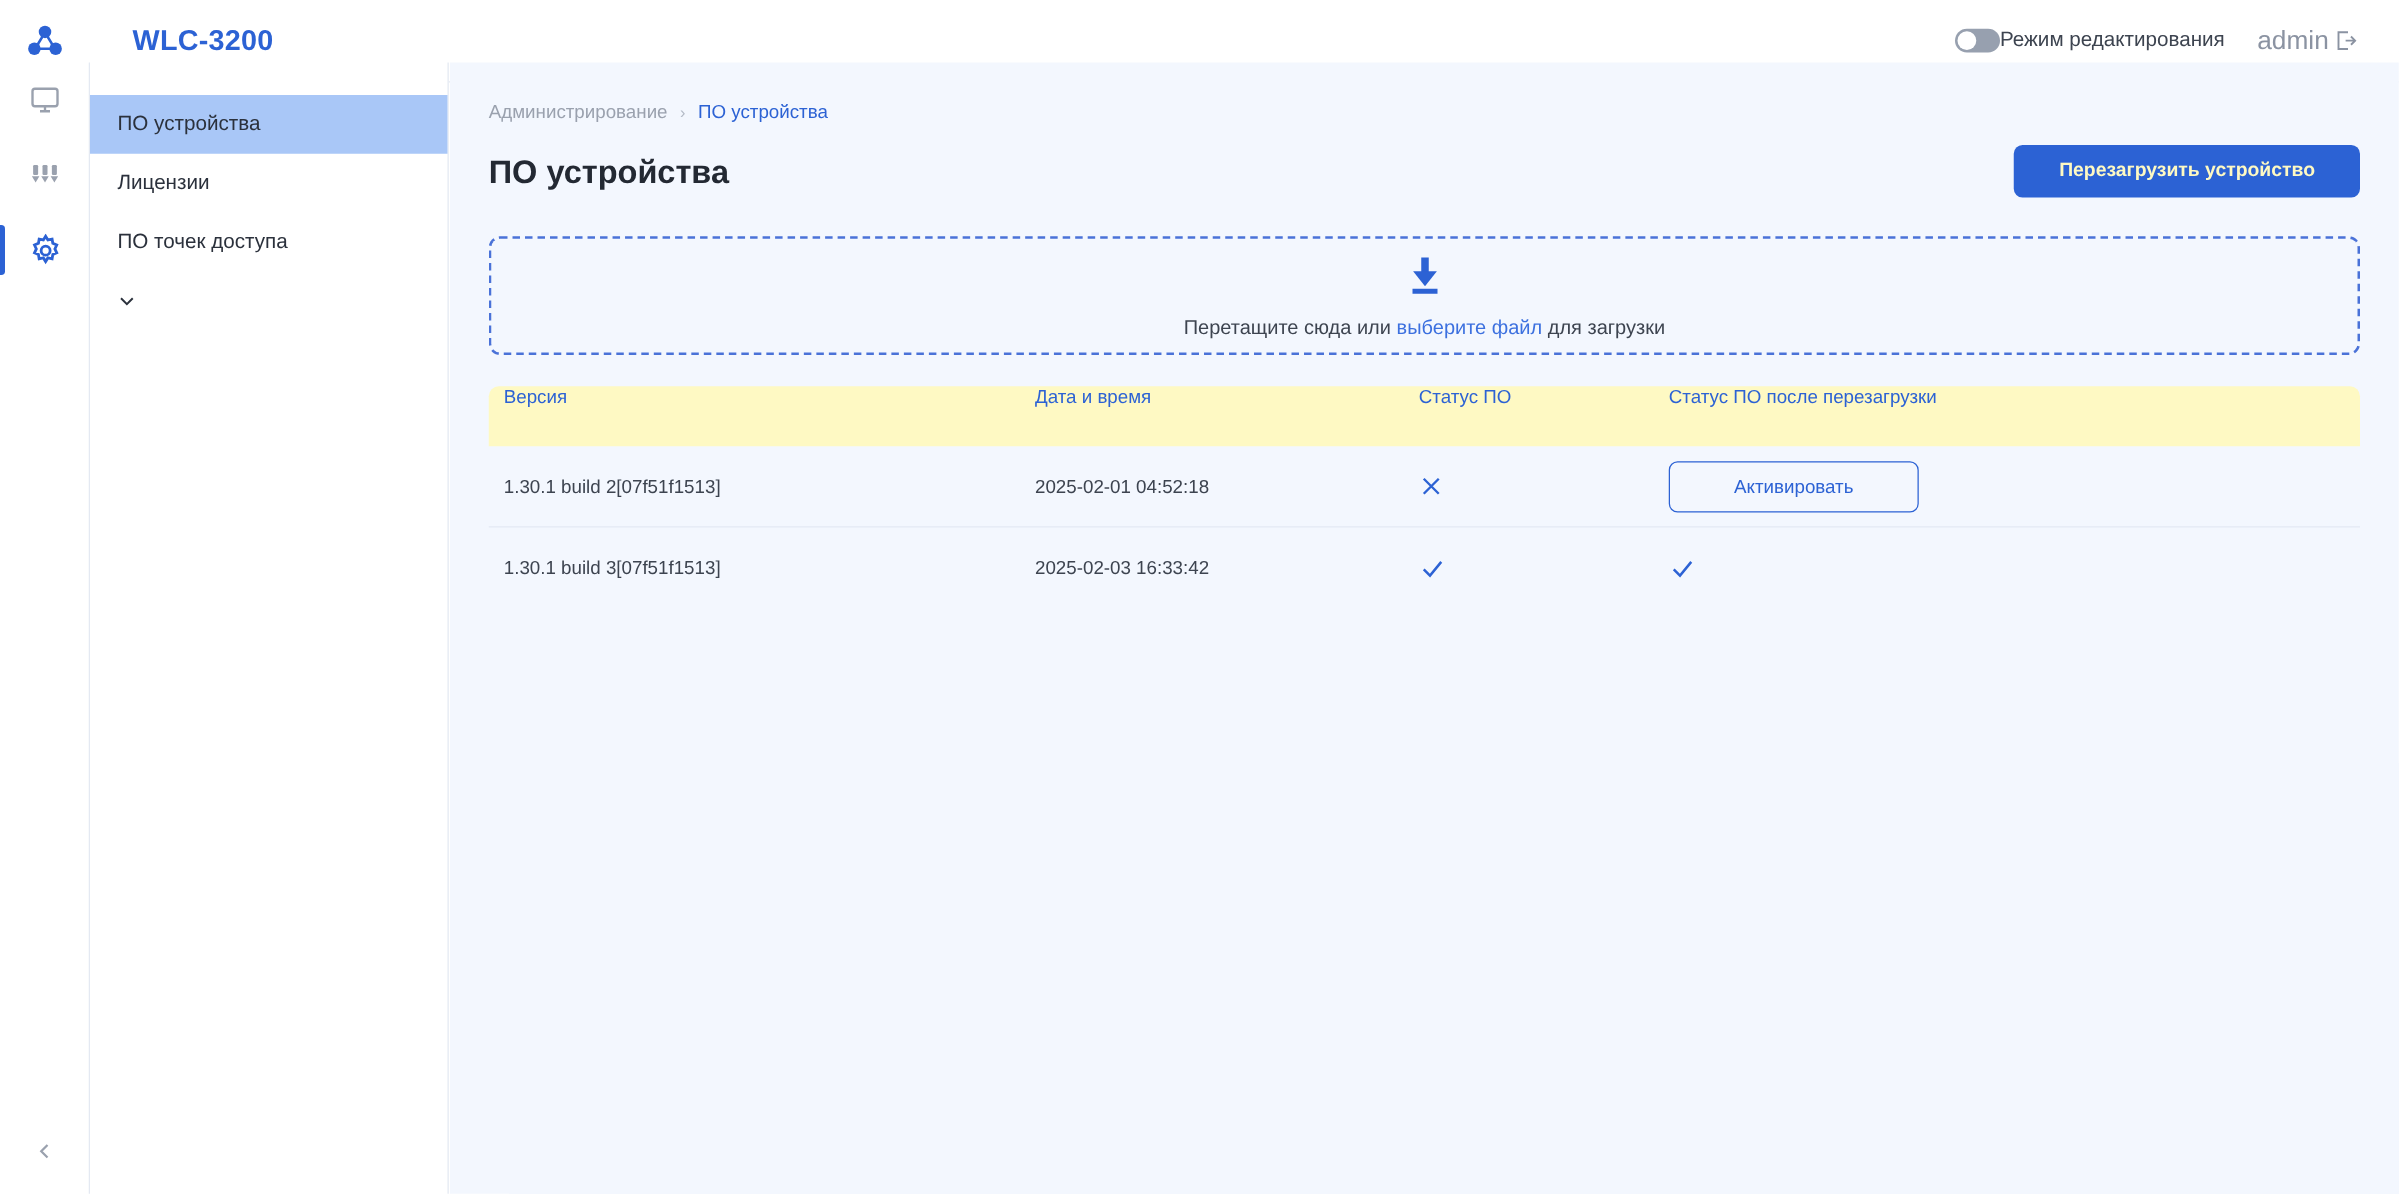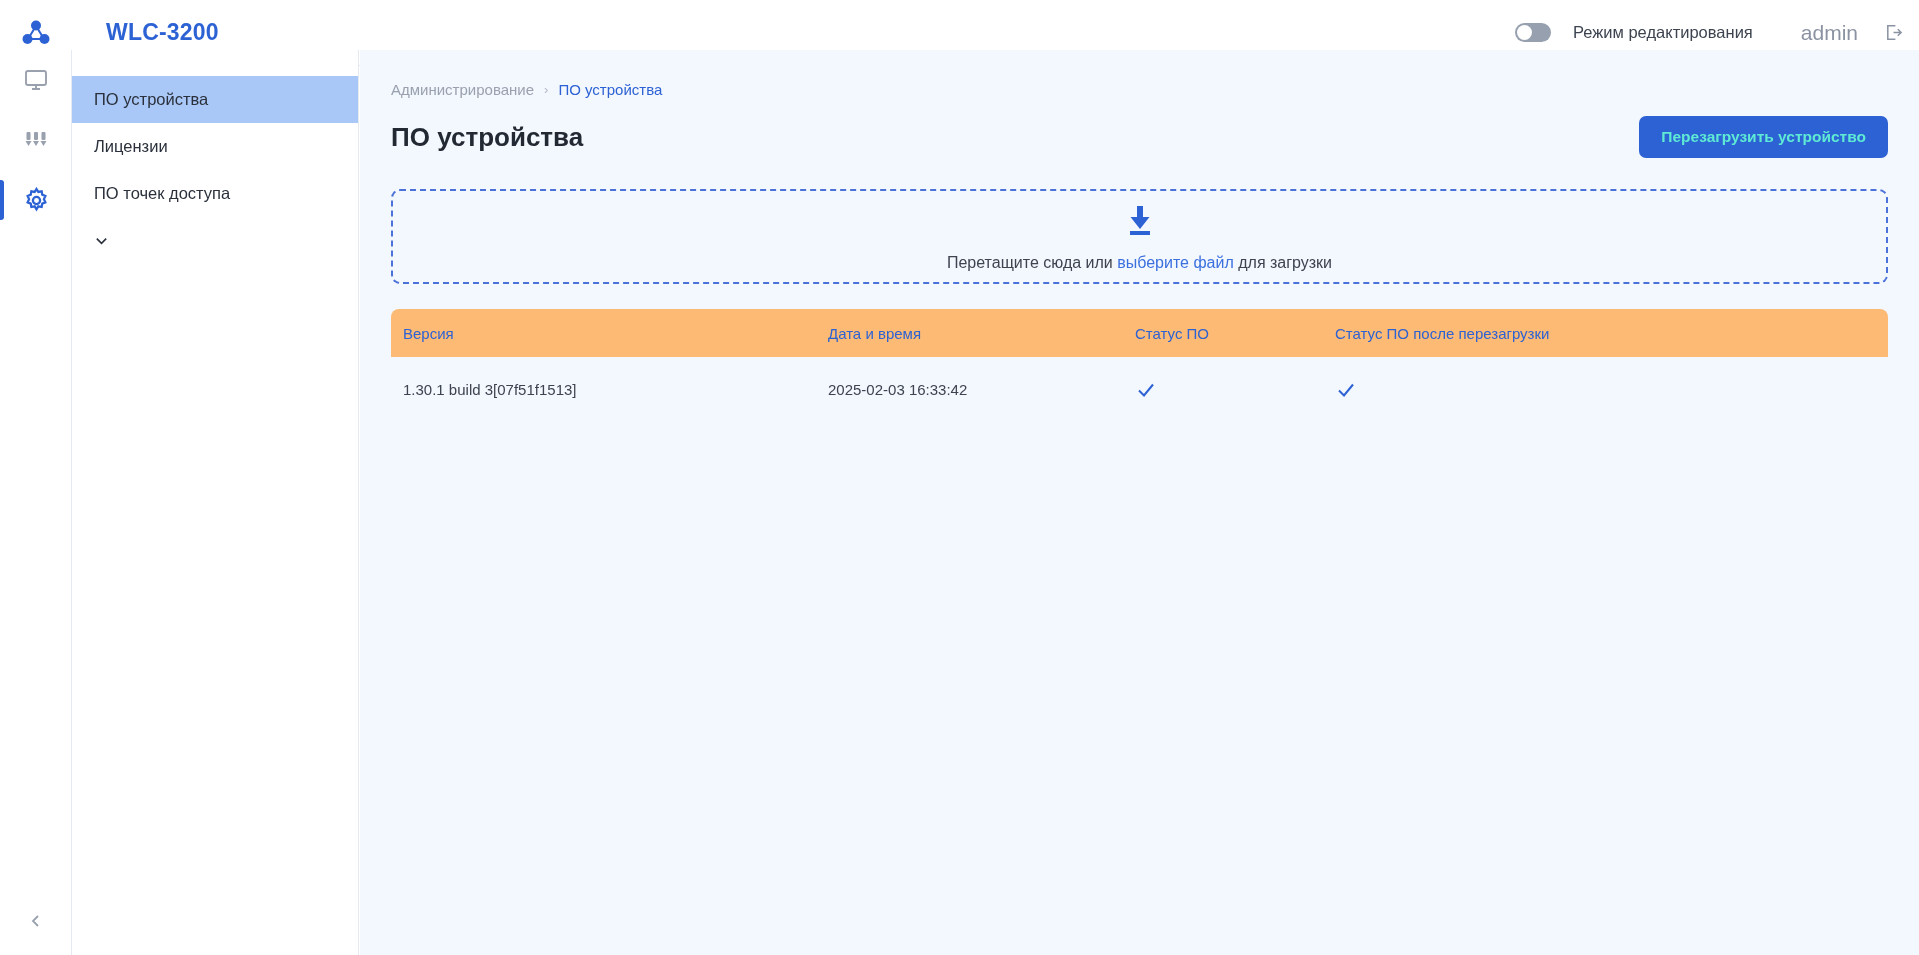--- a/index.html
+++ b/index.html
@@ -21,21 +21,21 @@
   .logo-wrap {
     width: 72px; height: 50px;
     display: flex; align-items: center; justify-content: center;
   }
   .brand {
     font-size: 23px; font-weight: bold; color: #2c62d4;
     letter-spacing: .2px; margin-left: 34px;
   }
   .topbar-right {
     margin-left: auto; display: flex; align-items: center;
-    padding-right: 16px; gap: 22px;
+    padding-right: 33px; gap: 0;
   }
   .toggle {
     width: 36px; height: 19px; border-radius: 11px;
     background: #97a0af; position: relative; flex: 0 0 auto;
     cursor: pointer;
   }
   .toggle .knob {
     position: absolute; top: 2px; left: 2px;
     width: 15px; height: 15px; border-radius: 50%;
     background: #ffffff;
@@ -120,24 +120,24 @@
   .bc-sep { color: #b3bac6; font-size: 13px; }
   .bc-current { color: #2c62d4; cursor: pointer; }
 
   .page-head {
     display: flex; align-items: center;
     padding: 18px 31px 0 31px;
   }
   .page-title { font-size: 26px; font-weight: bold; color: #232933; }
   .btn-primary {
     margin-left: auto;
-    background: #2c62d4; color: #5eead4;
+    background: #2c62d4; color: #fef9c3;
     border: none; border-radius: 7px;
     font-size: 15.5px; font-weight: bold;
-    padding: 12px 22px; cursor: pointer;
+    padding: 12px 36px; cursor: pointer;
     font-family: inherit;
     text-align: right;
   }
 
   
   .dropzone {
     margin: 31px 31px 0 31px;
     height: 95px;
     border: 2px dashed #4a72d8;
     border-radius: 9px;
@@ -146,24 +146,24 @@
     gap: 18px;
     cursor: pointer;
     flex-direction: column;
   }
   .dz-text { font-size: 16px; color: #3d4450; }
   .dz-link { color: #3c70df; cursor: pointer; }
 
   
   .table-wrap { margin: 25px 31px 0 31px; }
   .t-head {
-    background: #fdba74;
+    background: #fef9c3;
     border-radius: 8px 8px 0 0;
     height: 48px;
-    display: flex; align-items: center;
+    display: flex; 
   }
   .t-row {
     height: 65px; display: flex; align-items: center;
     border-bottom: 1px solid #e3e9f3;
   }
   .t-row:last-child { border-bottom: none; }
   .c1 { width: 437px; padding-left: 12px; }
   .c2 { width: 307px; }
   .c3 { width: 200px; }
   .c4 { flex: 1; }
@@ -287,20 +287,32 @@
   </div>
 
   <div class="table-wrap">
     <div class="t-head">
       <div class="c1">Версия</div>
       <div class="c2">Дата и время</div>
       <div class="c3">Статус ПО</div>
       <div class="c4">Статус ПО после перезагрузки</div>
     </div>
 
+    <div class="t-row">
+      <div class="c1">1.30.1 build 2[07f51f1513]</div>
+      <div class="c2">2025-02-01 04:52:18</div>
+      <div class="c3 icon-cell">
+        <svg width="20" height="20" viewBox="0 0 20 20" fill="none" stroke="#2c62d4" stroke-width="1.9">
+          <path d="M4 4 L16 16 M16 4 L4 16"></path>
+        </svg>
+      </div>
+      <div class="c4">
+        <button class="btn-outline">Активировать</button>
+      </div>
+    </div>
 
     <div class="t-row">
       <div class="c1">1.30.1 build 3[07f51f1513]</div>
       <div class="c2">2025-02-03 16:33:42</div>
       <div class="c3 icon-cell">
         <svg width="22" height="22" viewBox="0 0 22 22" fill="none" stroke="#2c62d4" stroke-width="2">
           <path d="M4 11.5 L9 16.5 L18 5.5"></path>
         </svg>
       </div>
       <div class="c4 icon-cell">

